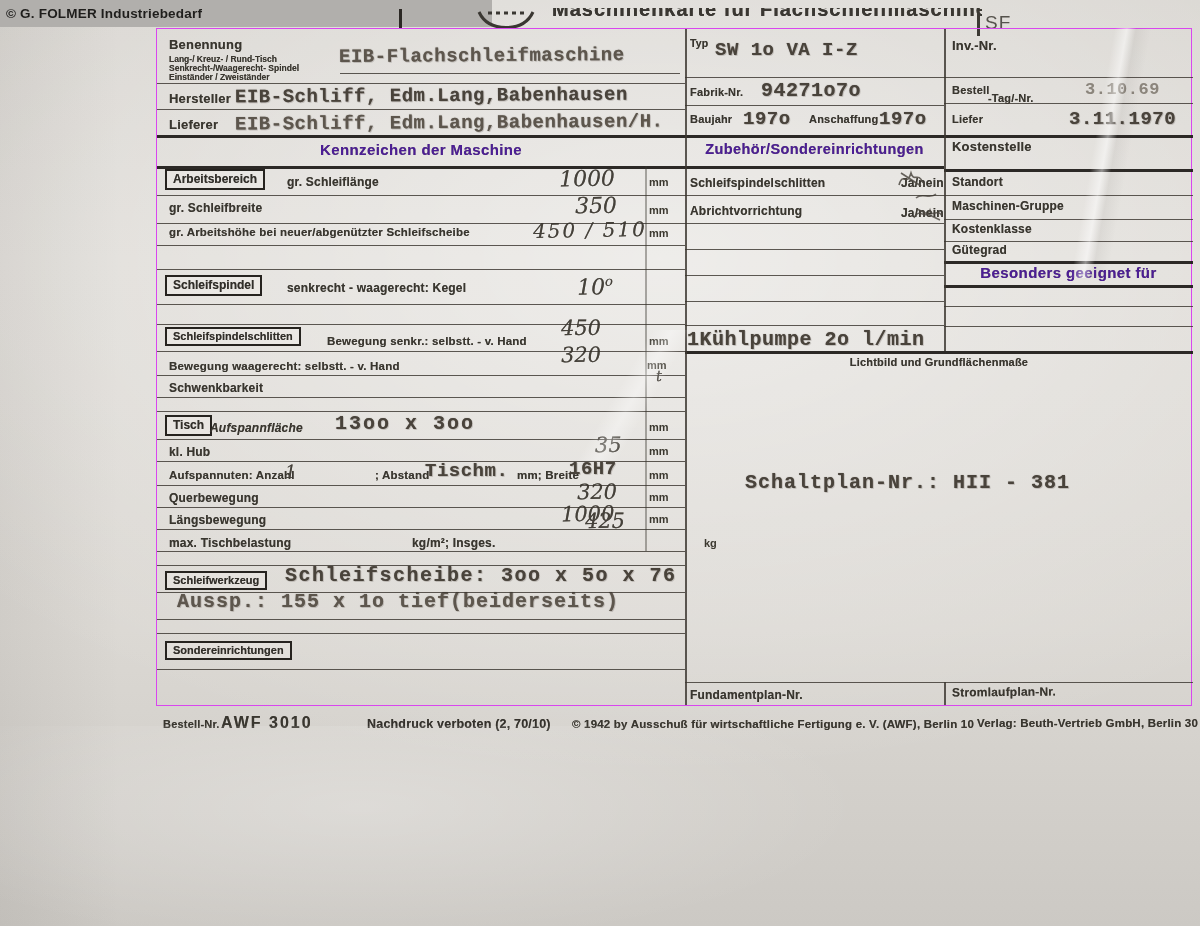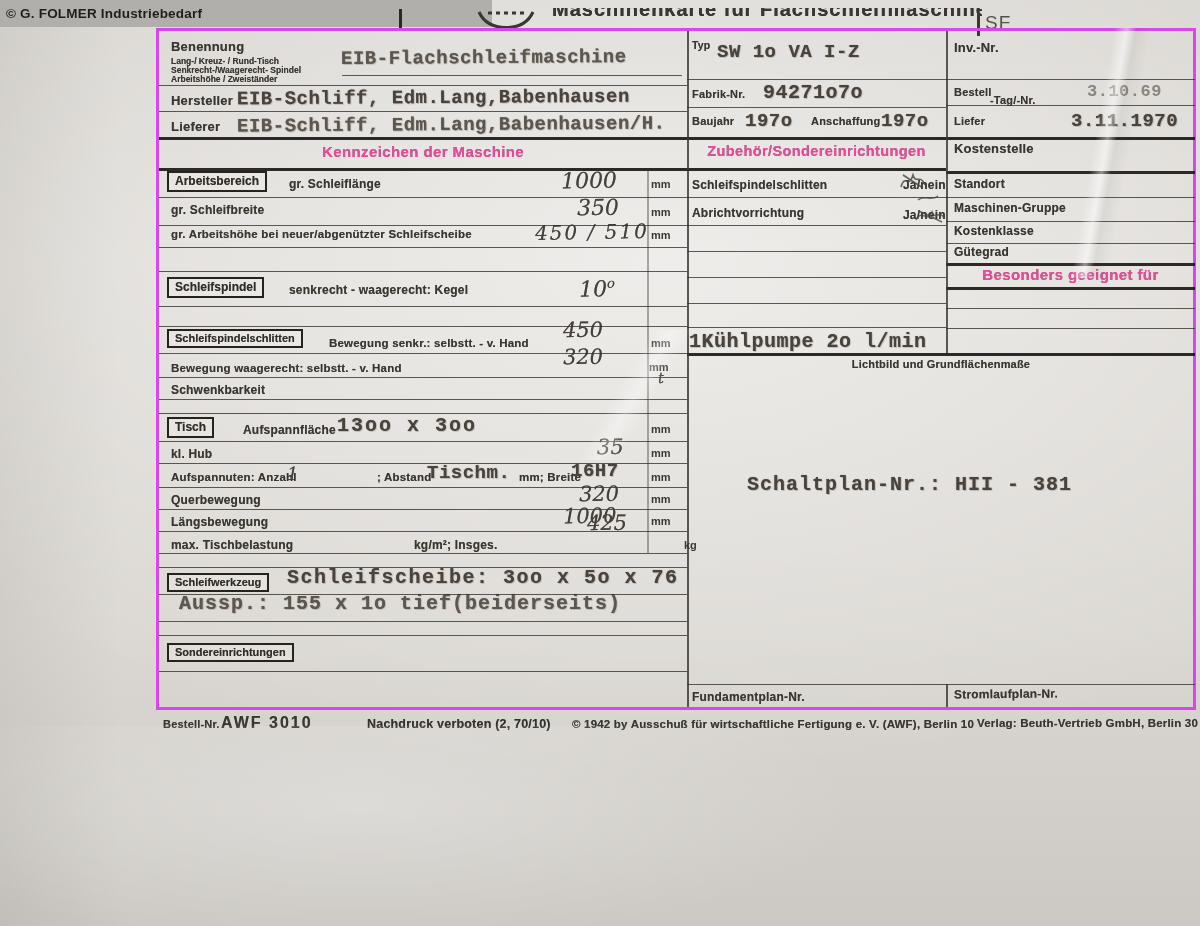--- a/index.html
+++ b/index.html
@@ -5,29 +5,29 @@
   html,body{margin:0;padding:0;}
   body{
     width:1200px;height:926px;position:relative;overflow:hidden;
     font-family:"Liberation Sans", sans-serif;
     background:
       radial-gradient(120% 90% at 55% 28%, rgba(255,255,255,0.5), rgba(255,255,255,0) 62%),
       linear-gradient(90deg, rgba(60,55,50,0.07), rgba(60,55,50,0) 10%),
       linear-gradient(180deg,#d8d5d0 0%,#dedbd6 28%,#dbd8d3 68%,#ccc9c4 100%);
   }
   .abs{position:absolute;}
-  #card{position:absolute;left:156px;top:28px;width:1034px;height:676px;border:3px solid #d946ef;}
+  #card{position:absolute;left:156px;top:28px;width:1034px;height:676px;border:1px solid #d946ef;}
   .rule{position:absolute;background:#3a362f;opacity:.82;}
   .rule.thick{background:#221f1b;opacity:.95;}
   .rule.faint{opacity:.4;}
   .plabel{position:absolute;font-weight:bold;color:#39362f;font-size:12px;white-space:nowrap;letter-spacing:.2px;text-shadow:0 0 .4px rgba(57,54,47,.6);}
   .plabel.big{font-size:13px;}
   .plabel.tiny{font-size:8.5px;letter-spacing:0;}
   .plabel.sm{font-size:11px;}
-  .sect{position:absolute;font-weight:bold;font-size:15px;color:#ec4899;letter-spacing:.4px;text-align:center;white-space:nowrap;text-shadow:0 0 .4px rgba(45,42,38,.6);}
+  .sect{position:absolute;font-weight:bold;font-size:15px;color:#4c1d95;letter-spacing:.4px;text-align:center;white-space:nowrap;text-shadow:0 0 .4px rgba(45,42,38,.6);}
   .typed{position:absolute;font-family:"Liberation Mono", monospace;font-weight:bold;font-size:19px;color:#49433b;letter-spacing:.5px;white-space:nowrap;text-shadow:0 0 1px rgba(70,62,54,.55),1px 1px 0 rgba(70,62,54,.18);}
   .typed.faded{color:#8b857c;text-shadow:none;}
   .typed.light{color:#5d564d;}
   .hand{position:absolute;font-family:"DejaVu Serif", serif;font-style:italic;font-size:21px;color:#45413a;white-space:nowrap;transform:rotate(-1deg);text-shadow:0 0 .5px rgba(69,65,58,.6);}
   .boxlab{position:absolute;border:2.5px solid #26231f;padding:1px 6px 2px;font-weight:bold;font-size:12px;color:#312e29;white-space:nowrap;background:rgba(246,244,240,.25);text-shadow:0 0 .4px rgba(49,46,41,.6);}
   .unit{position:absolute;font-weight:bold;font-size:11px;color:#3b382f;}
   .crease{position:absolute;pointer-events:none;}
   sup{font-size:60%;}
 </style>
 </head>
@@ -46,21 +46,21 @@
 </svg>
 <div class="abs" style="left:399px;top:9px;width:3px;height:19px;background:#2b2824;"></div>
 <div class="abs" style="left:977px;top:13px;width:2.5px;height:23px;background:#3c3934;"></div>
 <div class="abs" style="left:985px;top:12px;font-size:19px;font-weight:normal;color:#55524c;letter-spacing:1px;">SF</div>
 
 <div id="card">
 
   <span class="plabel big" style="left:12px;top:8px;">Benennung</span>
   <span class="plabel tiny" style="left:12px;top:25px;">Lang-/ Kreuz- / Rund-Tisch</span>
   <span class="plabel tiny" style="left:12px;top:34px;">Senkrecht-/Waagerecht- Spindel</span>
-  <span class="plabel tiny" style="left:12px;top:43px;">Arbeitshöhe / Zweiständer</span>
+  <span class="plabel tiny" style="left:12px;top:43px;">Einständer / Zweiständer</span>
   <span class="typed light" style="left:182px;top:16px;transform:rotate(-.4deg);">EIB-Flachschleifmaschine</span>
 
   <span class="plabel big" style="left:12px;top:62px;">Hersteller</span>
   <span class="typed" style="left:78px;top:56px;transform:rotate(-.4deg);">EIB-Schliff, Edm.Lang,Babenhausen</span>
 
   <span class="plabel big" style="left:12px;top:88px;">Lieferer</span>
   <span class="typed light" style="left:78px;top:83px;transform:rotate(-.4deg);">EIB-Schliff, Edm.Lang,Babenhausen/H.</span>
 
   <span class="plabel" style="left:533px;top:8px;font-size:10.5px;">Typ</span>
   <span class="typed" style="left:558px;top:10px;">SW 1o VA I-Z</span>
@@ -103,21 +103,21 @@
   <span class="plabel" style="left:170px;top:306px;font-size:11.5px;">Bewegung senkr.: selbstt. - v. Hand</span>
   <span class="hand" style="left:404px;top:287px;">450</span>
   <span class="unit" style="left:492px;top:306px;">mm</span>
   <span class="plabel" style="left:12px;top:331px;font-size:11.5px;">Bewegung waagerecht: selbstt. - v. Hand</span>
   <span class="hand" style="left:404px;top:314px;">320</span>
   <span class="unit" style="left:490px;top:330px;">mm</span>
   <span class="hand" style="left:499px;top:338px;font-size:15px;">t</span>
   <span class="plabel" style="left:12px;top:352px;">Schwenkbarkeit</span>
 
   <div class="boxlab" style="left:8px;top:386px;">Tisch</div>
-  <span class="plabel" style="left:84px;top:392px;">Aufspannfläche</span>
+  <span class="plabel" style="left:53px;top:392px;font-style:italic;">Aufspannfläche</span>
   <span class="typed" style="left:178px;top:383px;font-size:20px;letter-spacing:2px;">13oo x 3oo</span>
   <span class="unit" style="left:492px;top:392px;">mm</span>
 
   <span class="plabel" style="left:12px;top:416px;">kl. Hub</span>
   <span class="hand" style="left:438px;top:404px;">35</span>
   <span class="unit" style="left:492px;top:416px;">mm</span>
 
   <span class="plabel" style="left:12px;top:440px;font-size:11.5px;">Aufspannuten: Anzahl</span>
   <span class="hand" style="left:128px;top:432px;font-size:18px;">1</span>
   <span class="plabel" style="left:218px;top:440px;font-size:11.5px;">; Abstand</span>
@@ -130,21 +130,21 @@
   <span class="hand" style="left:420px;top:451px;">320</span>
   <span class="unit" style="left:492px;top:462px;">mm</span>
 
   <span class="plabel" style="left:12px;top:484px;">Längsbewegung</span>
   <span class="hand" style="left:404px;top:473px;">1000</span>
   <span class="unit" style="left:492px;top:484px;">mm</span>
 
   <span class="plabel" style="left:12px;top:507px;">max. Tischbelastung</span>
   <span class="plabel" style="left:255px;top:507px;">kg/m²; Insges.</span>
   <span class="hand" style="left:428px;top:480px;">425</span>
-  <span class="unit" style="left:495px;top:508px;padding-left:30px;">kg</span>
+  <span class="unit" style="left:517px;top:508px;padding-left:30px;">kg</span>
 
   <div class="boxlab" style="left:8px;top:542px;font-size:11px;">Schleifwerkzeug</div>
   <span class="typed" style="left:128px;top:535px;font-size:20px;letter-spacing:1.5px;">Schleifscheibe: 3oo x 5o x 76</span>
   <span class="typed light" style="left:20px;top:561px;font-size:20px;letter-spacing:1px;">Aussp.: 155 x 1o tief(beiderseits)</span>
 
   <div class="boxlab" style="left:8px;top:612px;font-size:11px;">Sondereinrichtungen</div>
 
   <span class="plabel" style="left:533px;top:147px;">Schleifspindelschlitten</span>
   <span class="plabel" style="left:744px;top:147px;">
     <span>Ja</span><span>/</span><span>nein</span>

